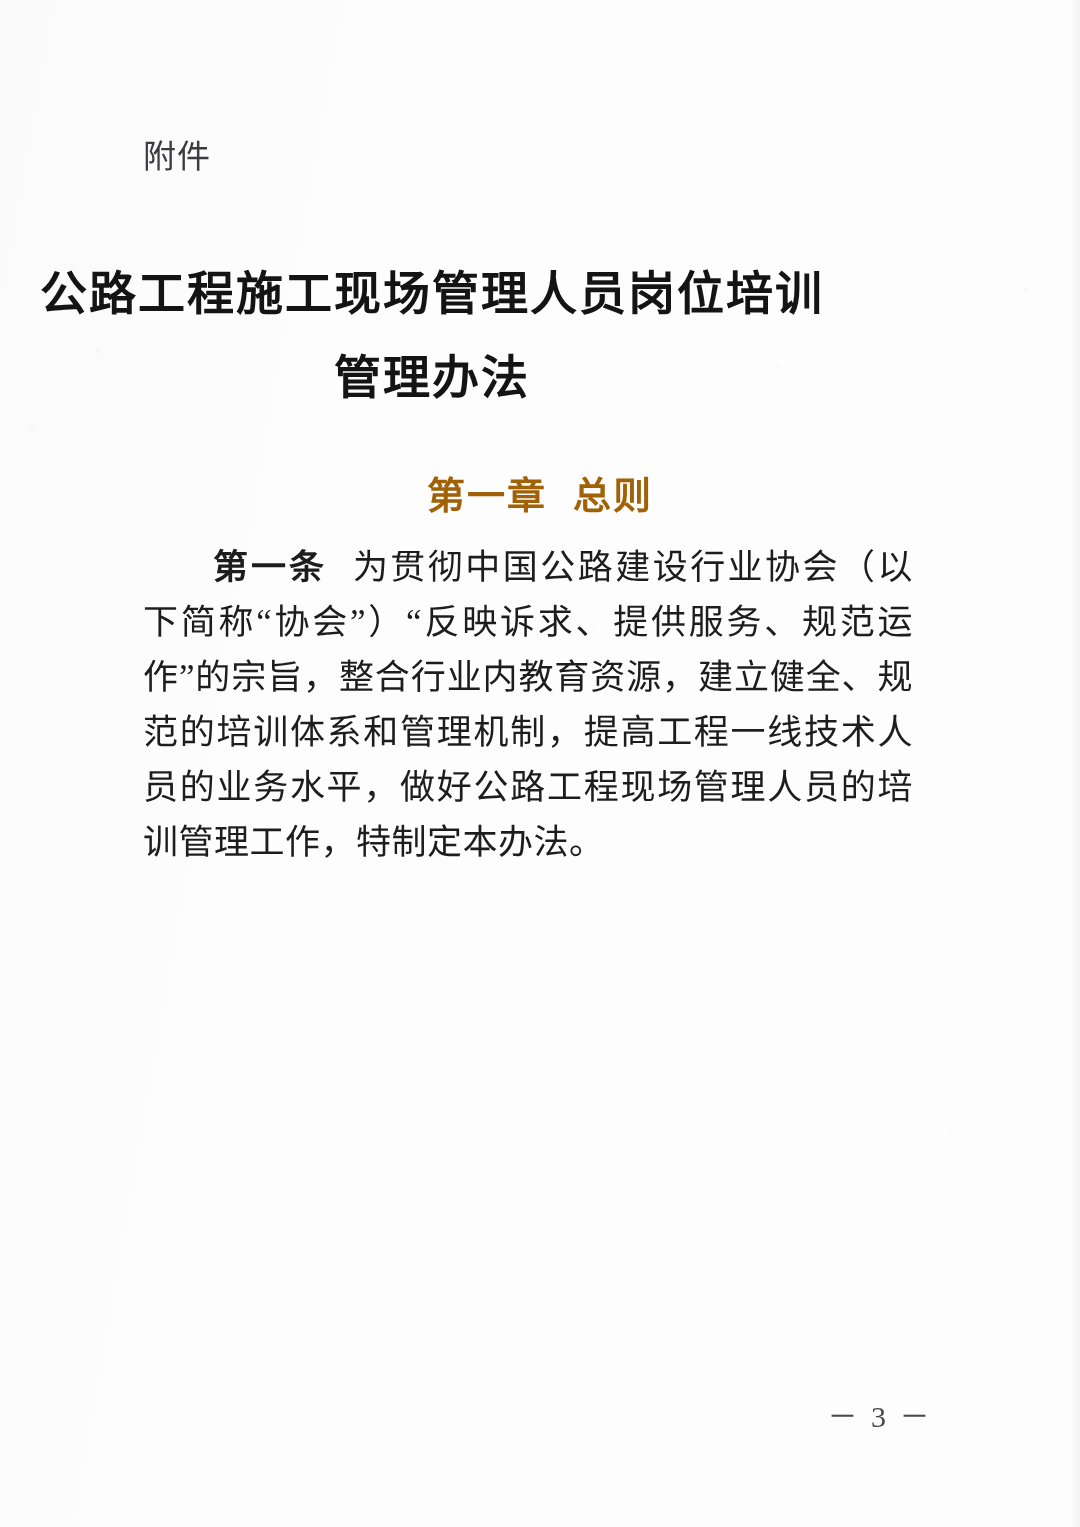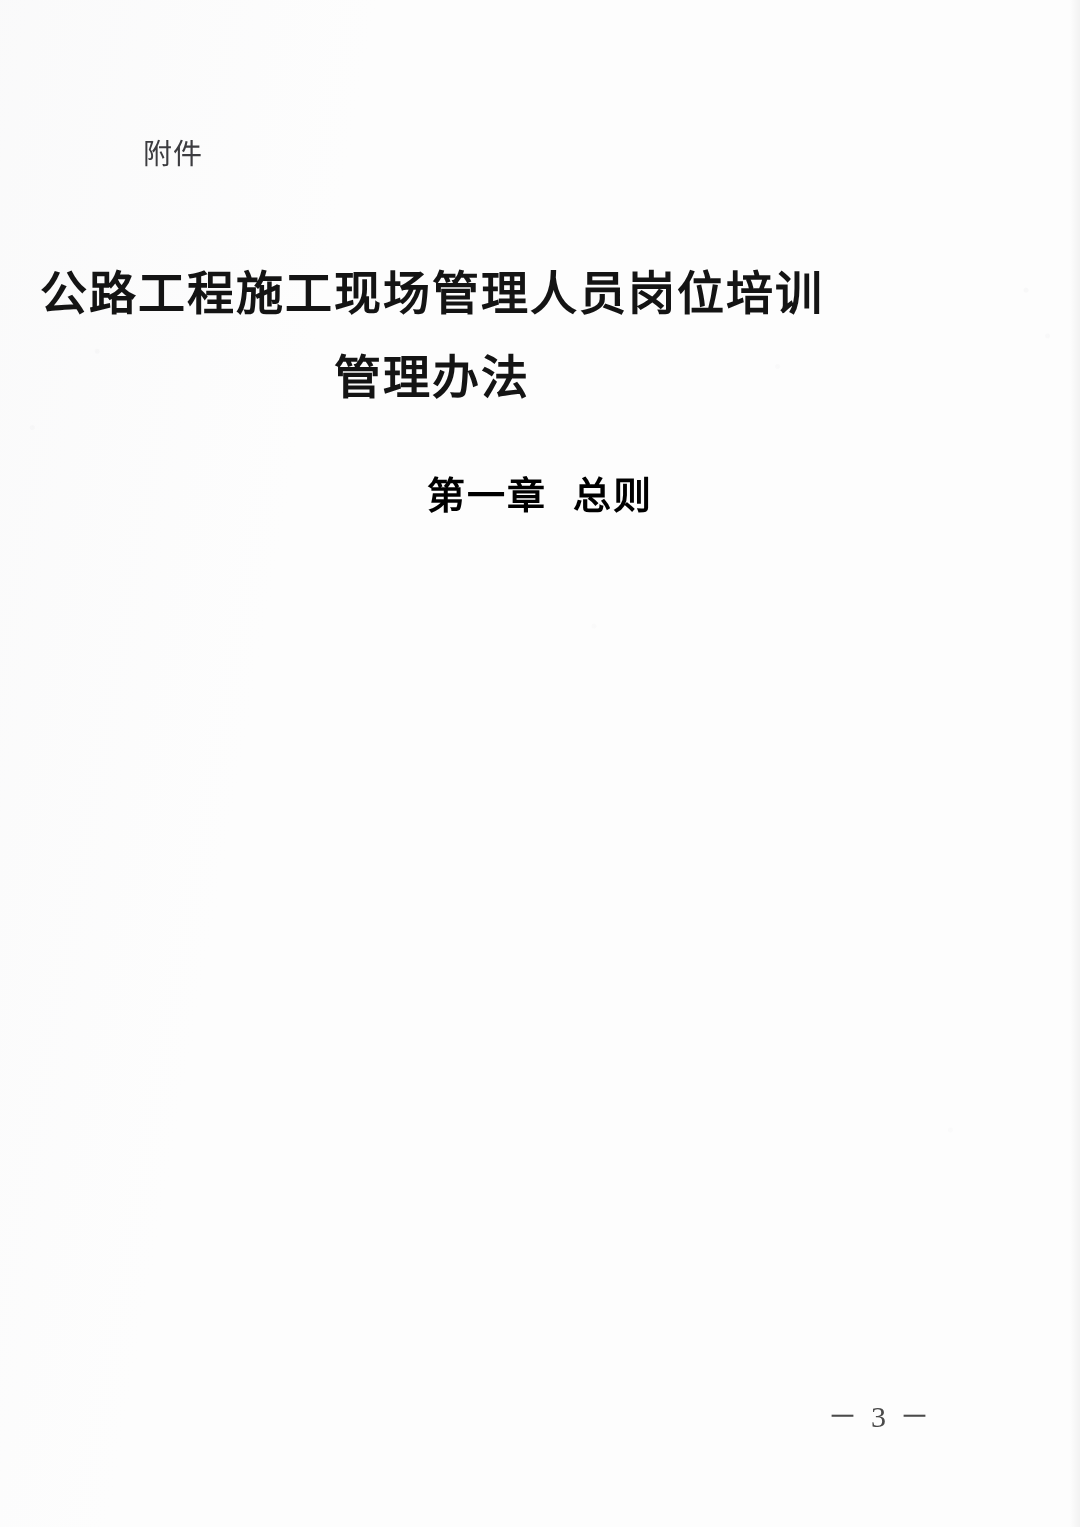--- a/index.html
+++ b/index.html
@@ -47,21 +47,21 @@
     height: 100%;
     background: linear-gradient(to right, rgba(0,0,0,0) 0%, rgba(0,0,0,0.045) 100%);
     pointer-events: none;
   }
 
   .attachment-label {
     position: absolute;
     left: 143px;
     top: 140px;
     font-family: "DejaVu Sans", "Liberation Sans", sans-serif;
-    font-size: 29px;
+    font-size: 33px;
     line-height: 1;
     letter-spacing: 1px;
     color: #3c3c40;
   }
 
   .doc-title {
     position: absolute;
     left: 0;
     top: 252px;
     width: 864px;
@@ -82,21 +82,21 @@
     position: absolute;
     left: 0;
     top: 474px;
     width: 1080px;
     text-align: center;
     font-family: "Liberation Serif", "DejaVu Serif", serif;
     font-weight: 700;
     font-size: 38px;
     line-height: 1.2;
     letter-spacing: 2px;
-    color: #000000;
+    color: #a16207;
   }
   .chapter-heading .chapter-gap {
     display: inline-block;
     width: 26px;
   }
 
   .body-column {
     position: absolute;
     left: 143px;
     top: 540px;
@@ -154,20 +154,23 @@
     <span class="title-line">公路工程施工现场管理人员岗位培训</span>
     <span class="title-line">管理办法</span>
   </div>
 
   <div class="chapter-heading">
     <span>第一章</span><span class="chapter-gap"></span><span>总则</span>
   </div>
 
   <div class="body-column">
 
+    <p class="article">
+      <span class="article-number">第一条</span><span class="article-gap"></span><span>为贯彻中国公路建设行业协会（以下简称“协会”）“反映诉求、提供服务、规范运作”的宗旨，整合行业内教育资源，建立健全、规范的培训体系和管理机制，提高工程一线技术人员的业务水平，做好公路工程现场管理人员的培训管理工作，特制定本办法。</span>
+    </p>
 
 
 
 
   </div>
 
   <div class="page-number">
     <span class="pn-inner">－ 3 －</span>
   </div>
 

